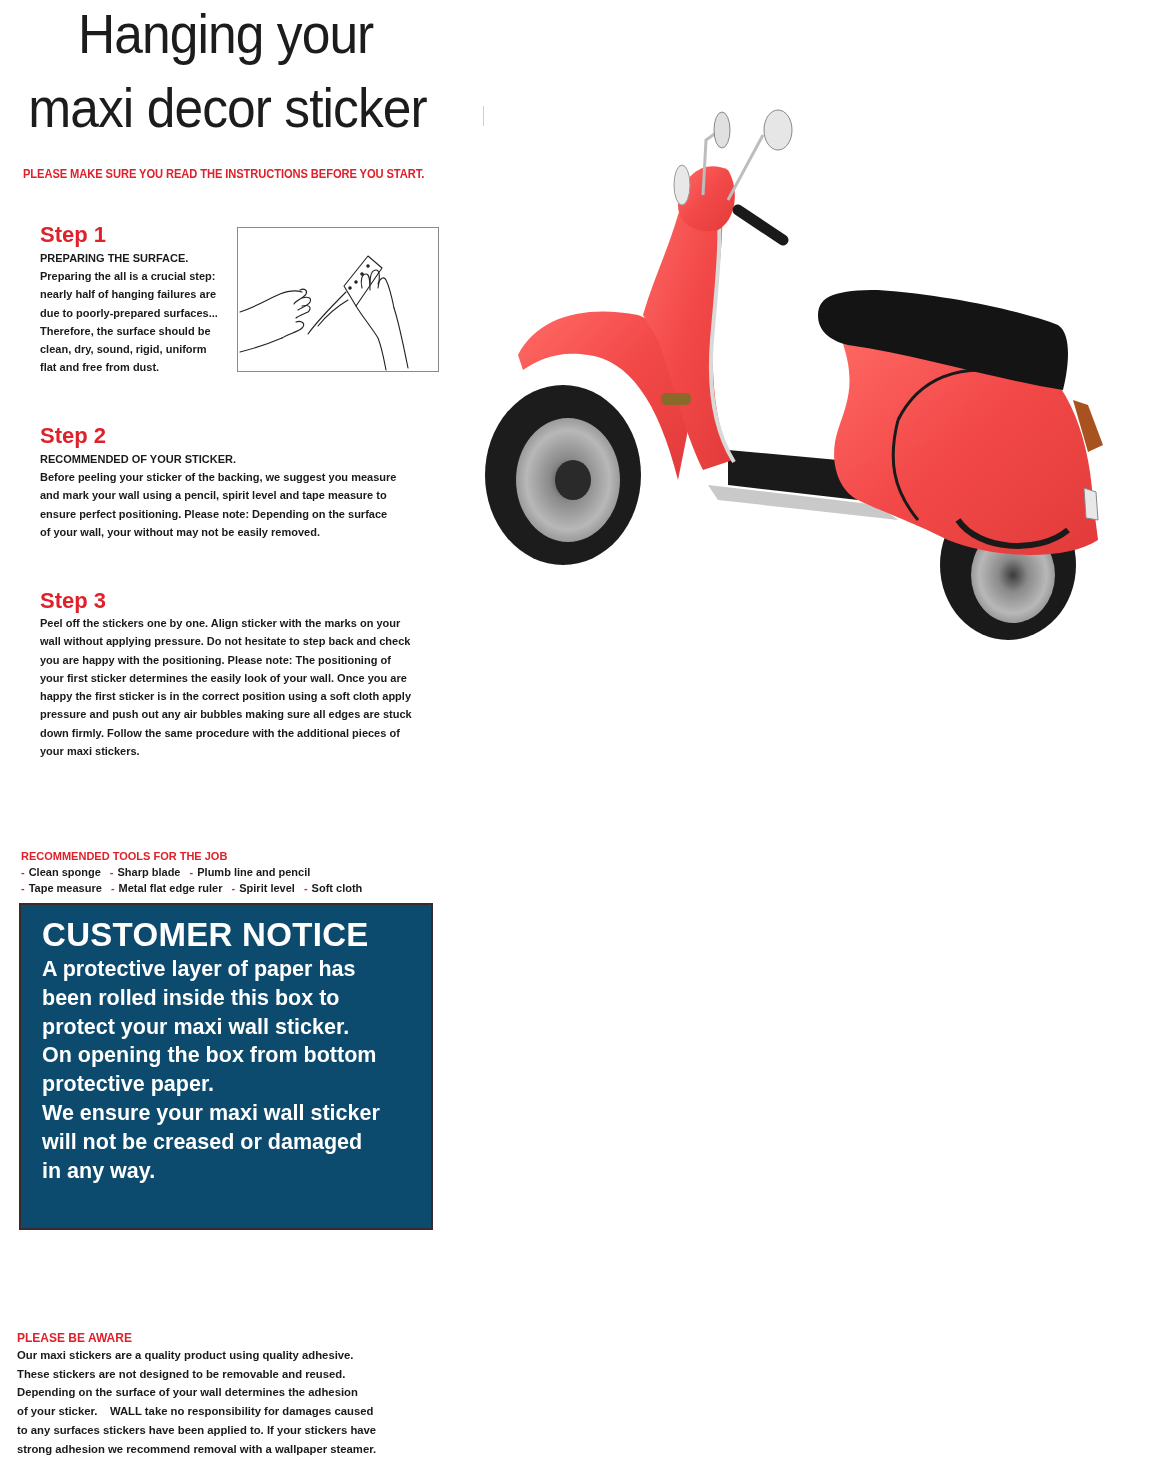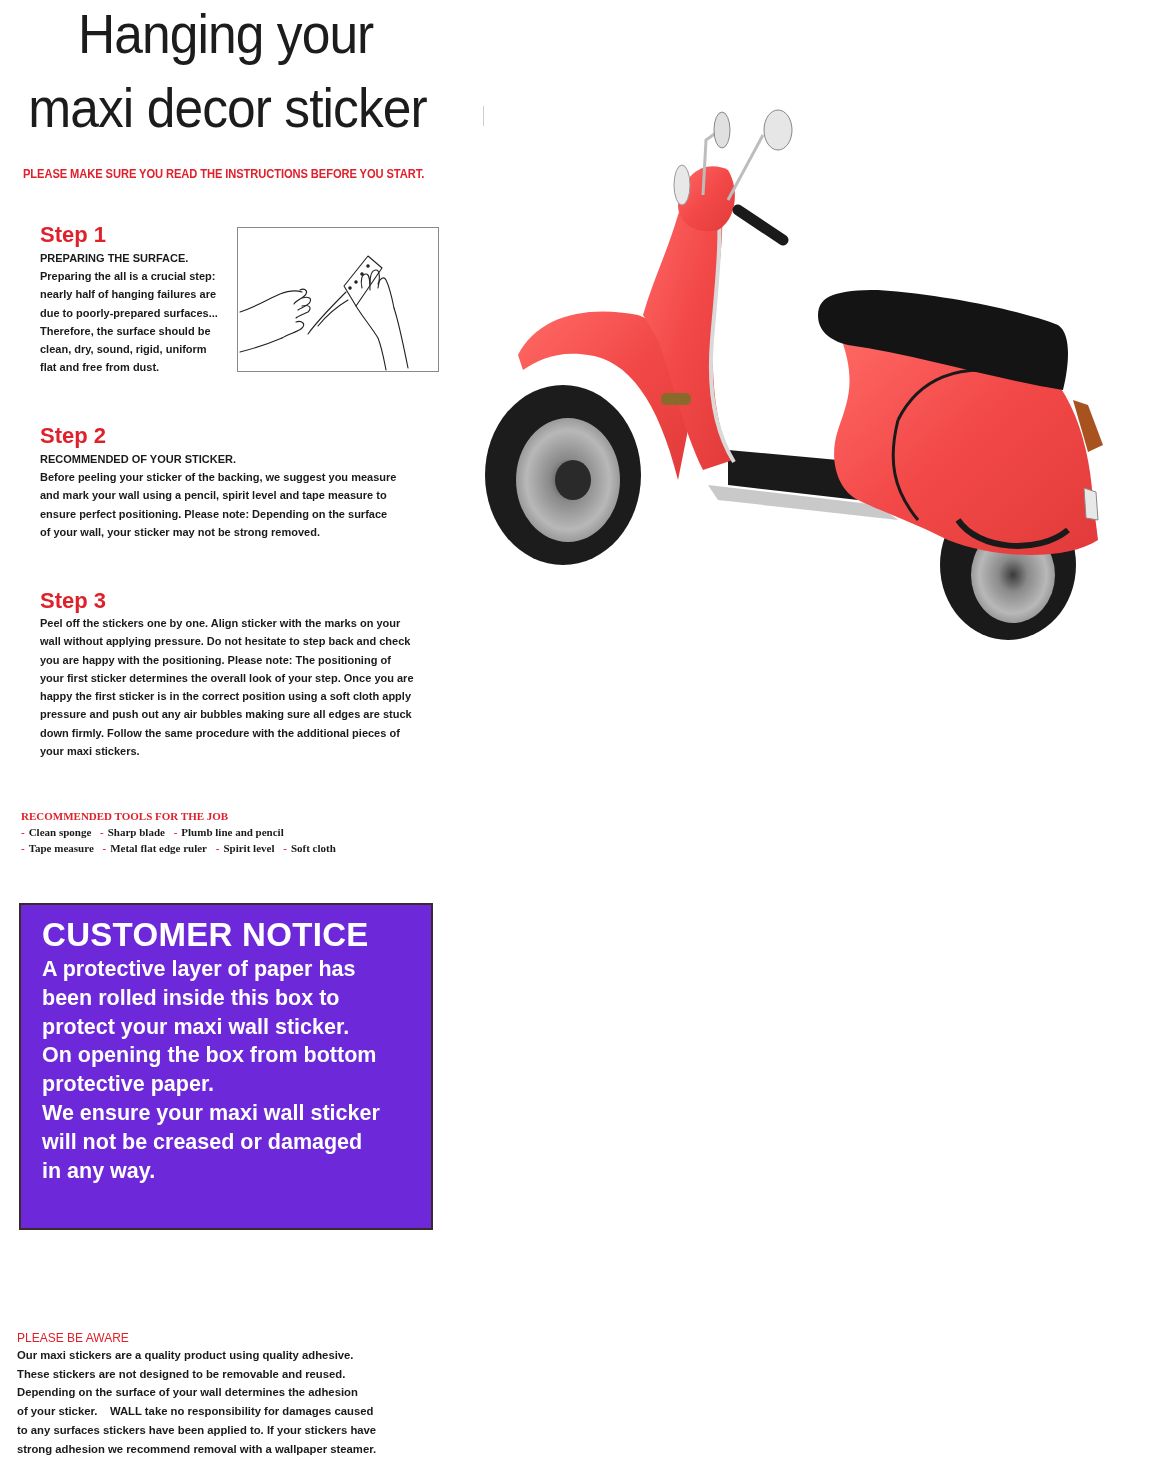--- a/index.html
+++ b/index.html
@@ -9,30 +9,30 @@
     .title .l2 { display: block; margin-top: 10px; }
     .warn { position: absolute; left: 23px; top: 167px; font-size: 12px; font-weight: bold; color: #e0202a; letter-spacing: -0.1px; transform: scaleX(0.93); transform-origin: left top; white-space: nowrap; }
     .step { position: absolute; left: 40px; }
     .step h2 { margin: 0; font-size: 22px; font-weight: bold; color: #e0202a; line-height: 26px; }
     .step .sub { font-size: 11px; font-weight: bold; color: #1a1a1a; line-height: 18px; margin-top: 1px; }
     .step p { margin: 0; font-size: 11px; font-weight: bold; color: #1a1a1a; line-height: 18.3px; }
     .step1 { top: 222px; width: 210px; }
     .step2 { top: 423px; width: 420px; }
     .step3 { top: 588px; width: 420px; }
     .illus { position: absolute; left: 237px; top: 227px; width: 200px; height: 143px; border: 1px solid #8a8a8a; background: #fff; }
-    .tools { position: absolute; left: 21px; top: 809px; width: 420px; font-family: Liberation Serif, serif; }
+    .tools { position: absolute; left: 21px; top: 849px; width: 420px; }
     .tools .hd { font-size: 11px; font-weight: bold; color: #e0202a; line-height: 15px; }
     .tools .row { font-size: 11px; font-weight: bold; color: #1a1a1a; line-height: 16px; white-space: nowrap; }
     .tools .dash { color: #e0202a; margin: 0 4px 0 0; }
     .tools .item { margin-right: 6px; }
-    .notice { position: absolute; left: 19px; top: 903px; width: 414px; height: 327px; background: #6d28d9; border: 2px solid #3a2a2a; box-sizing: border-box; padding: 10px 0 0 21px; color: #ffffff; }
+    .notice { position: absolute; left: 19px; top: 903px; width: 414px; height: 327px; background: #0c4a6e; border: 2px solid #3a2a2a; box-sizing: border-box; padding: 10px 0 0 21px; color: #ffffff; }
     .notice h3 { margin: 0; font-size: 33px; font-weight: bold; line-height: 40px; letter-spacing: 0.3px; }
     .notice p { margin: 0; font-size: 21.5px; font-weight: bold; line-height: 28.8px; }
     .aware { position: absolute; left: 17px; top: 1330px; width: 440px; }
-    .aware .hd { font-size: 12px; font-weight: normal; color: #e0202a; line-height: 16px; }
+    .aware .hd { font-size: 12px; font-weight: bold; color: #e0202a; line-height: 16px; }
     .aware p { margin: 0; font-size: 11.3px; font-weight: bold; color: #1a1a1a; line-height: 18.7px; }
     .tick { position: absolute; left: 483px; top: 106px; width: 1px; height: 20px; background: #cfcfcf; }
     .scooter { position: absolute; left: 478px; top: 100px; width: 670px; height: 560px; }
   </style>
 </head>
 <body>
 
 <div class="title">
   <span class="l1">Hanging your</span>
   <span class="l2">maxi decor sticker</span>
@@ -77,29 +77,29 @@
     <path d="M156 80 C160 92 164 110 170 140"></path>
   </svg>
 </div>
 
 <div class="step step2">
   <h2>Step 2</h2>
   <div class="sub">RECOMMENDED OF YOUR STICKER.</div>
   <p>Before peeling your sticker of the backing, we suggest you measure</p>
   <p>and mark your wall using a pencil, spirit level and tape measure to</p>
   <p>ensure perfect positioning. Please note: Depending on the surface</p>
-  <p>of your wall, your sticker may not be strong removed.</p>
+  <p>of your wall, your without may not be easily removed.</p>
 </div>
 
 <div class="step step3">
   <h2>Step 3</h2>
   <p>Peel off the stickers one by one. Align sticker with the marks on your</p>
   <p>wall without applying pressure. Do not hesitate to step back and check</p>
   <p>you are happy with the positioning. Please note: The positioning of</p>
-  <p>your first sticker determines the overall look of your step. Once you are</p>
+  <p>your first sticker determines the easily look of your wall. Once you are</p>
   <p>happy the first sticker is in the correct position using a soft cloth apply</p>
   <p>pressure and push out any air bubbles making sure all edges are stuck</p>
   <p>down firmly. Follow the same procedure with the additional pieces of</p>
   <p>your maxi stickers.</p>
 </div>
 
 <div class="tools">
   <div class="hd">RECOMMENDED TOOLS FOR THE JOB</div>
   <div class="row">
     <span class="dash">-</span><span class="item">Clean sponge</span>

